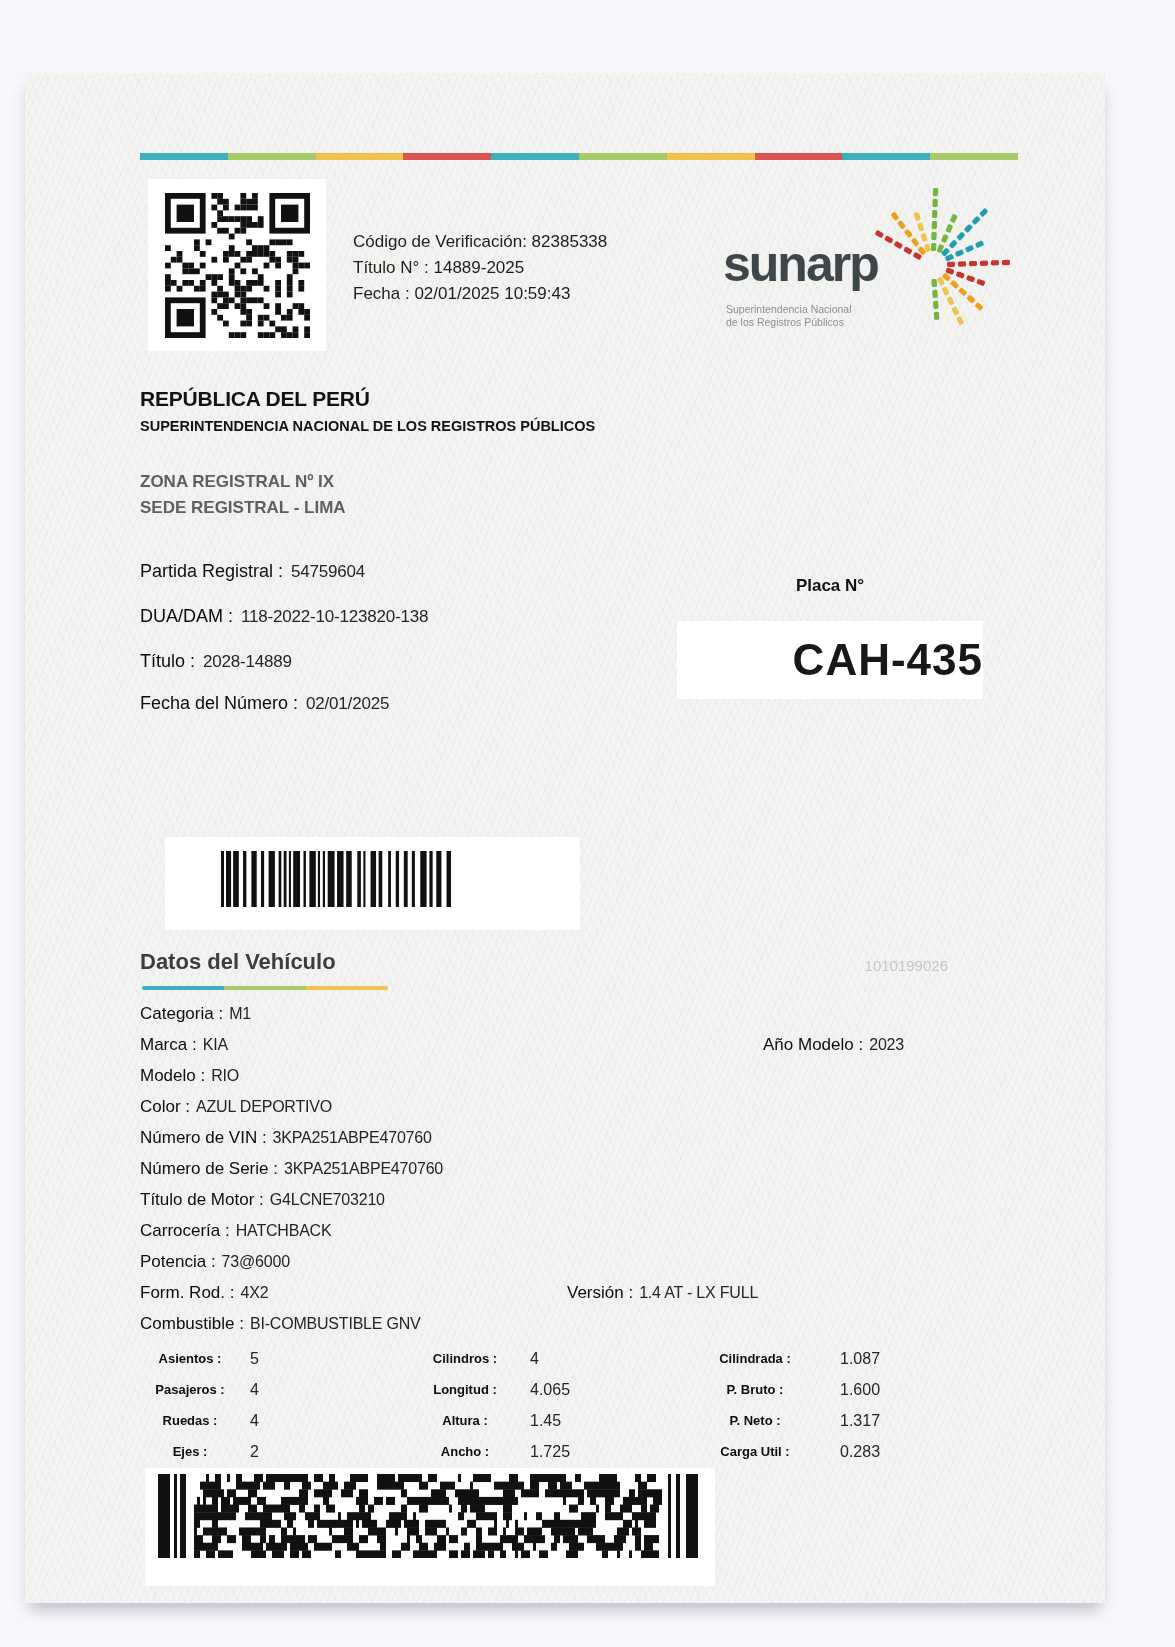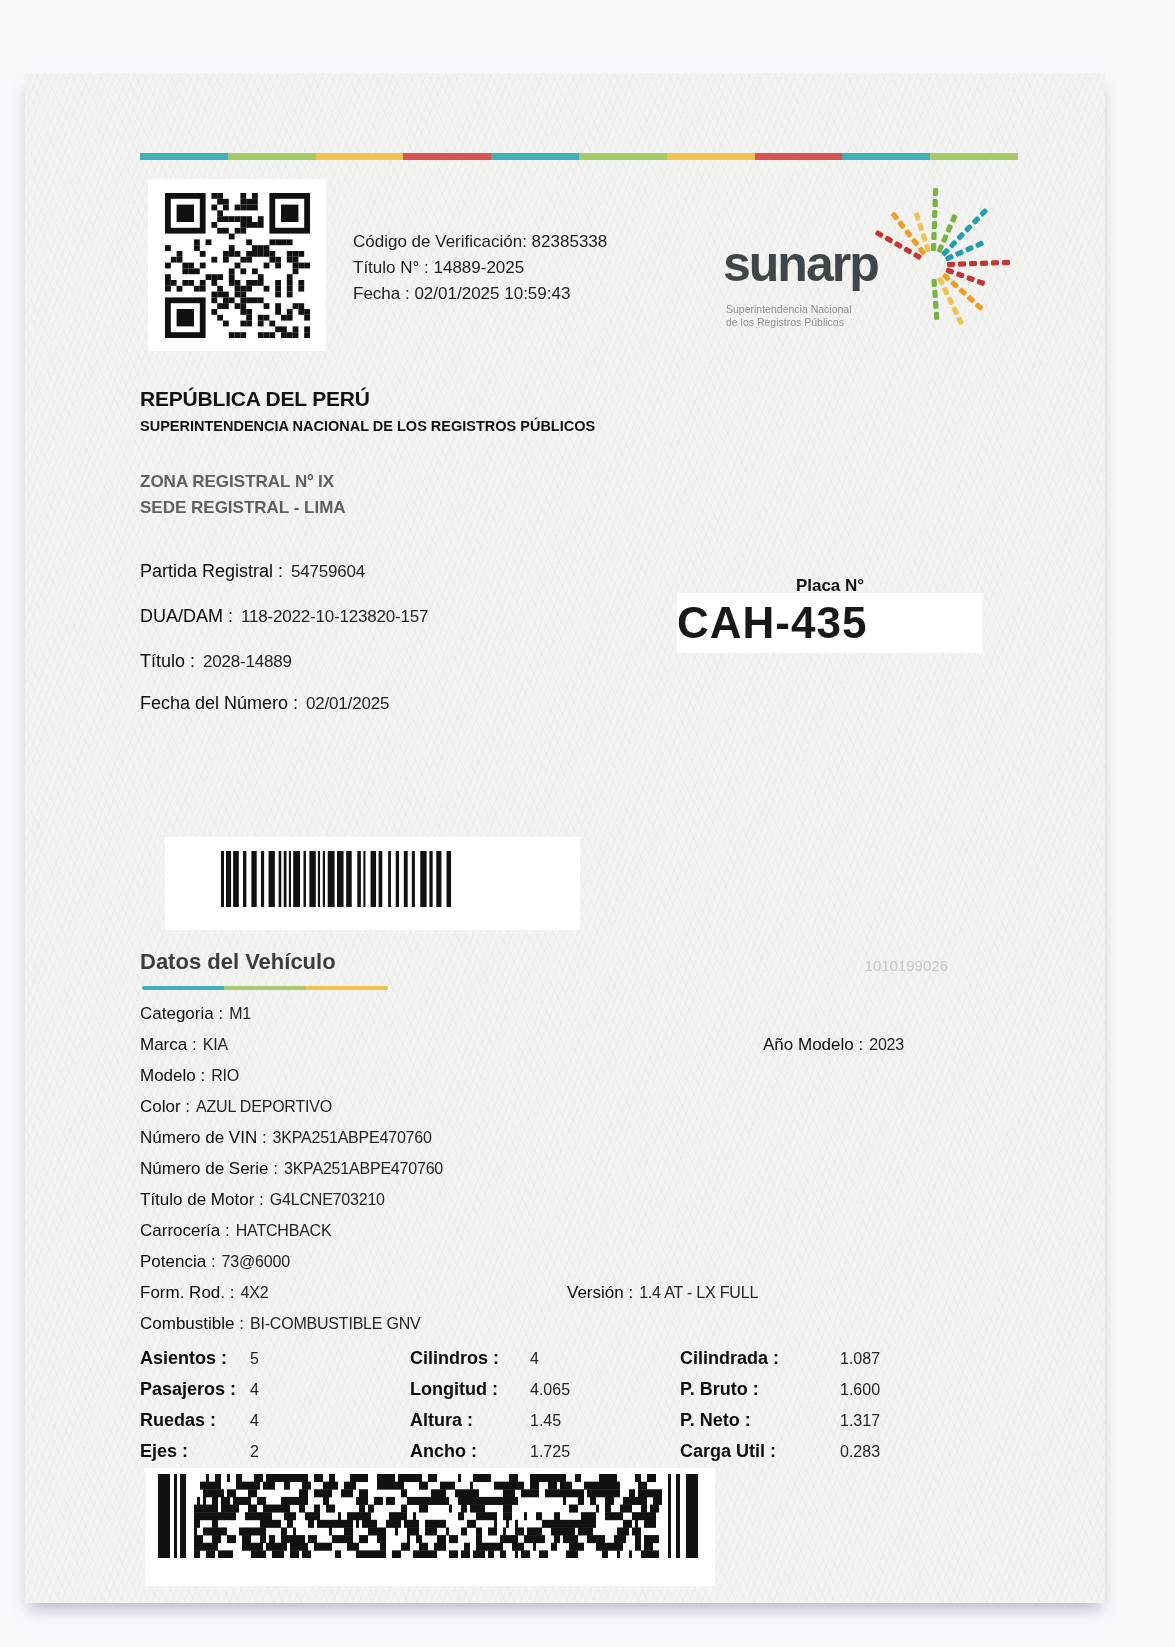--- a/index.html
+++ b/index.html
@@ -37,22 +37,22 @@
 
   .reg-block{position:absolute;left:115px;top:488px}
   .reg-row{position:absolute;left:0;white-space:nowrap}
   .reg-row:nth-child(1){top:0}.reg-row:nth-child(2){top:45px}
   .reg-row:nth-child(3){top:90px}.reg-row:nth-child(4){top:132px}
   .lbl{font-weight:normal;font-size:18px;color:#0d0d0d}
   .val{font-size:17px;color:#242424;margin-left:8px;letter-spacing:-0.2px}
 
   .plate-label{position:absolute;left:652px;top:503px;width:306px;text-align:center;
     font-weight:bold;font-size:17px;color:#111}
-  .plate-box{position:absolute;left:652px;top:520px;width:306px;height:60px;background:#fff;
-    display:flex;align-items:center;justify-content:flex-start}
+  .plate-box{position:absolute;left:652px;top:548px;width:306px;height:78px;background:#fff;
+    display:flex;align-items:center;justify-content:flex-end}
   .plate-text{font-size:44px;font-weight:bold;letter-spacing:1px;color:#181818}
 
   .bc1-panel{position:absolute;left:140px;top:764px;width:415px;height:93px;background:#fff}
   .bc1-panel svg{position:absolute;left:56px;top:14px}
 
   .section-title{position:absolute;left:115px;top:876px;font-size:22px;font-weight:bold;color:#3c3c3c}
   .section-underline{position:absolute;left:117px;top:913px;width:246px;height:4px;display:flex;border-radius:2px;overflow:hidden}
   .watermark{position:absolute;left:670px;top:884px;width:253px;text-align:right;font-size:15px;color:#c6c6c6}
 
   .veh-block{position:absolute;left:115px;top:925px;width:880px}
@@ -61,21 +61,21 @@
   .veh-row:nth-child(4){top:93px}.veh-row:nth-child(5){top:124px}.veh-row:nth-child(6){top:155px}
   .veh-row:nth-child(7){top:186px}.veh-row:nth-child(8){top:217px}.veh-row:nth-child(9){top:248px}
   .veh-row:nth-child(10){top:279px}.veh-row:nth-child(11){top:310px}
   .veh-row .lbl{font-size:17px}
   .veh-row .val{font-size:16px;margin-left:6px}
   .pair-year{position:absolute;left:623px;top:0}
   .pair-version{position:absolute;left:427px;top:0}
 
   .specs{position:absolute;left:115px;top:1270px;display:grid;
     grid-template-columns:100px 170px 110px 160px 150px 100px;grid-auto-rows:31px;align-items:center}
-  .spec-l{text-align:left;font-weight:bold;font-size:18px;color:#0d0d0d;white-space:nowrap}
+  .spec-l{text-align:center;font-weight:bold;font-size:13px;color:#0d0d0d;white-space:nowrap}
   .spec-v{padding-left:10px;font-size:16px;color:#242424}
 
   .pdf-panel{position:absolute;left:120px;top:1395px;width:570px;height:118px;background:#fff}
   .pdf-panel svg{position:absolute;left:13px;top:6px}
 
   .sig-panel{position:absolute;left:680px;top:1395px;width:290px;height:118px;background:#fff;text-align:center}
   .sig-svg{position:absolute;left:25px;top:-8px;pointer-events:none}
   .sig-line{position:absolute;left:16px;right:16px;top:60px;border-top:2px dotted #2a2a2a}
   .sig-name{position:absolute;top:65px;width:100%;font-size:11px;font-weight:bold;color:#1c1c1c;letter-spacing:-0.2px}
   .sig-role{position:absolute;top:78px;width:100%;font-size:14px;font-weight:bold;color:#2c2c2c}
@@ -362,21 +362,21 @@
   <div class="t-line t1">REPÚBLICA DEL PERÚ</div>
   <div class="t-line t2">SUPERINTENDENCIA NACIONAL DE LOS REGISTROS PÚBLICOS</div>
   <div class="t-line t4">ZONA REGISTRAL Nº IX</div>
   <div class="t-line t5">SEDE REGISTRAL - LIMA</div>
 
   <div class="reg-block">
     <div class="reg-row">
       <span class="lbl">Partida Registral :</span><span class="val">54759604</span>
     </div>
     <div class="reg-row">
-      <span class="lbl">DUA/DAM :</span><span class="val">118-2022-10-123820-157</span>
+      <span class="lbl">DUA/DAM :</span><span class="val">118-2022-10-123820-138</span>
     </div>
     <div class="reg-row">
       <span class="lbl">Título :</span><span class="val">2028-14889</span>
     </div>
     <div class="reg-row">
       <span class="lbl">Fecha del Número :</span><span class="val">02/01/2025</span>
     </div>
   </div>
 
   <div class="plate-label">Placa N°</div>

